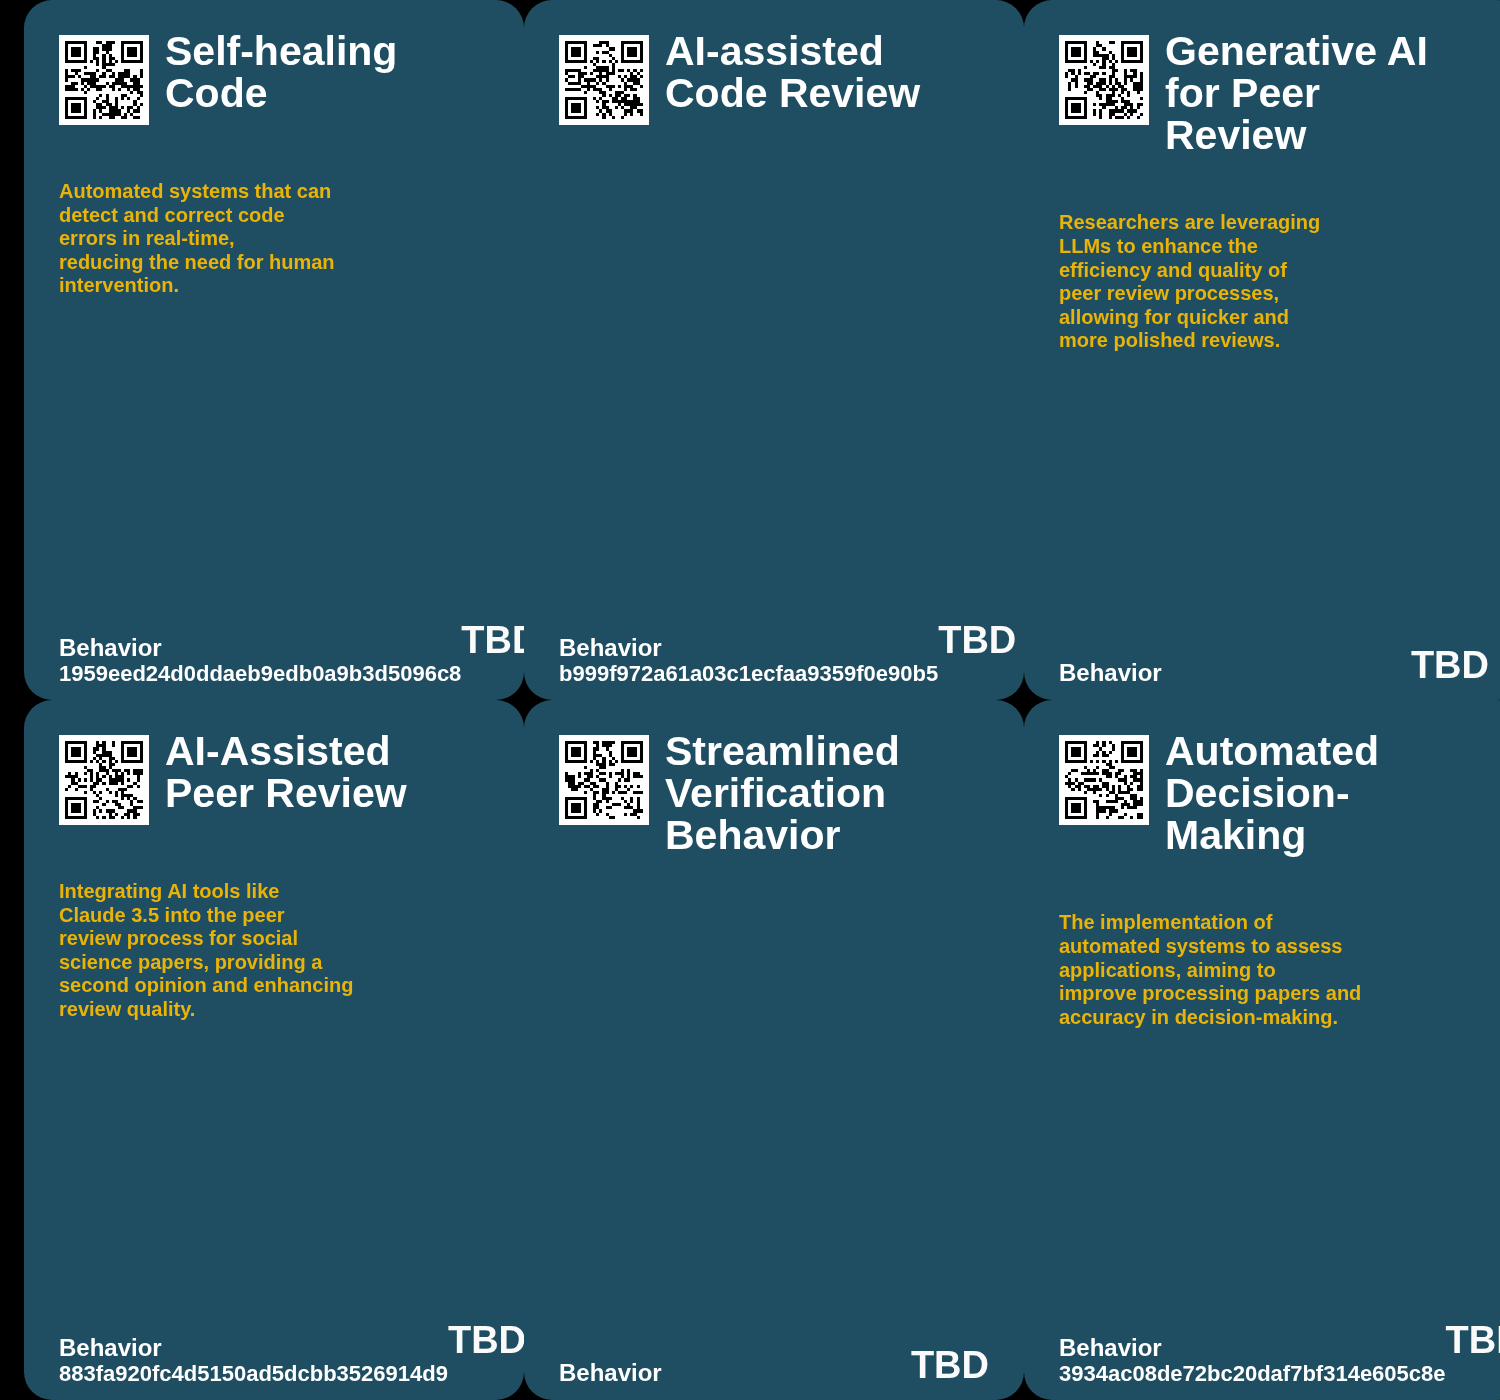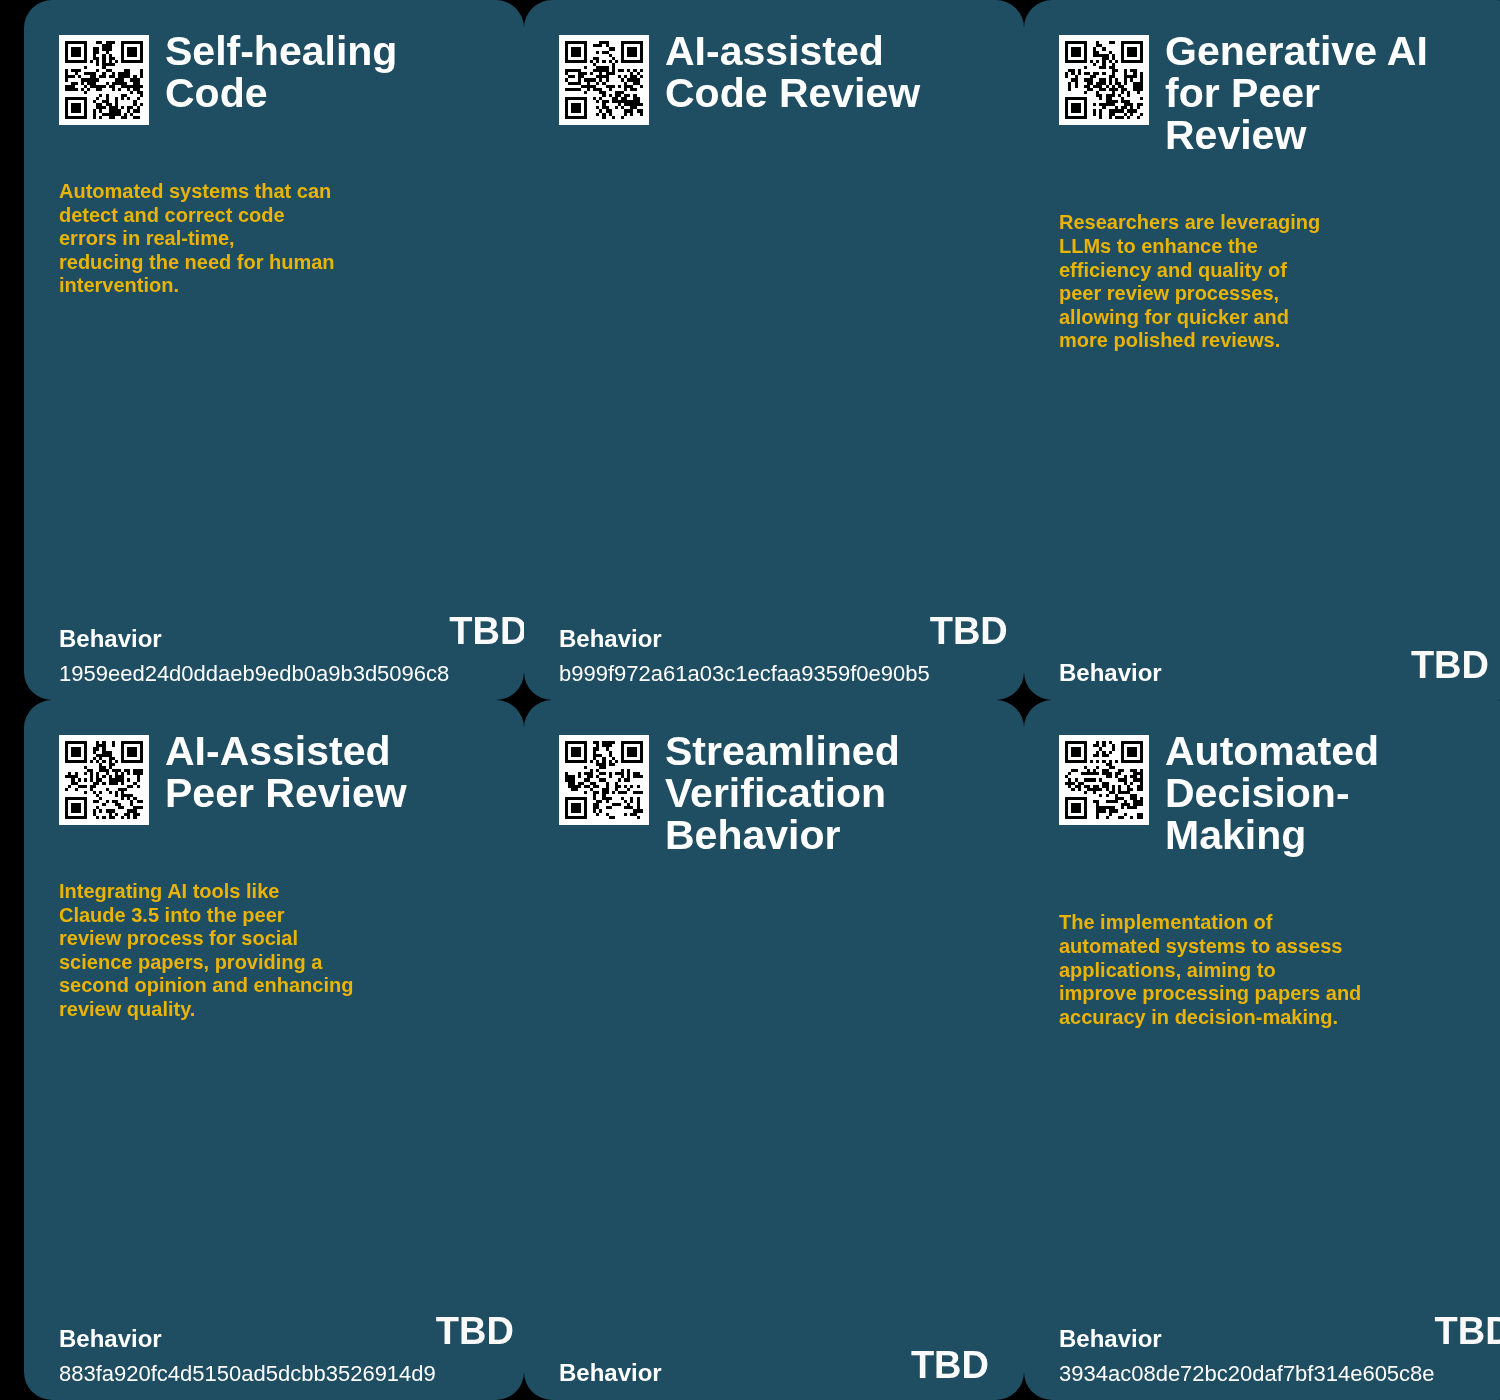--- a/index.html
+++ b/index.html
@@ -61,24 +61,24 @@
     justify-content: space-between;
     align-items: flex-start;
   }
   .behavior-label {
     font-size: 24px;
     line-height: 1.1;
     font-weight: bold;
     margin-top: 14px;
   }
   .behavior-id {
-    margin-top: 9px;
+    margin-top: 0;
     font-size: 22px;
     line-height: 1.1;
-    font-weight: normal;
+    font-weight: bold;
   }
   .status {
     font-size: 38px;
     line-height: 1;
     font-weight: bold;
     color: #FAFAFA;
   }
 </style>
 </head>
 <body>

